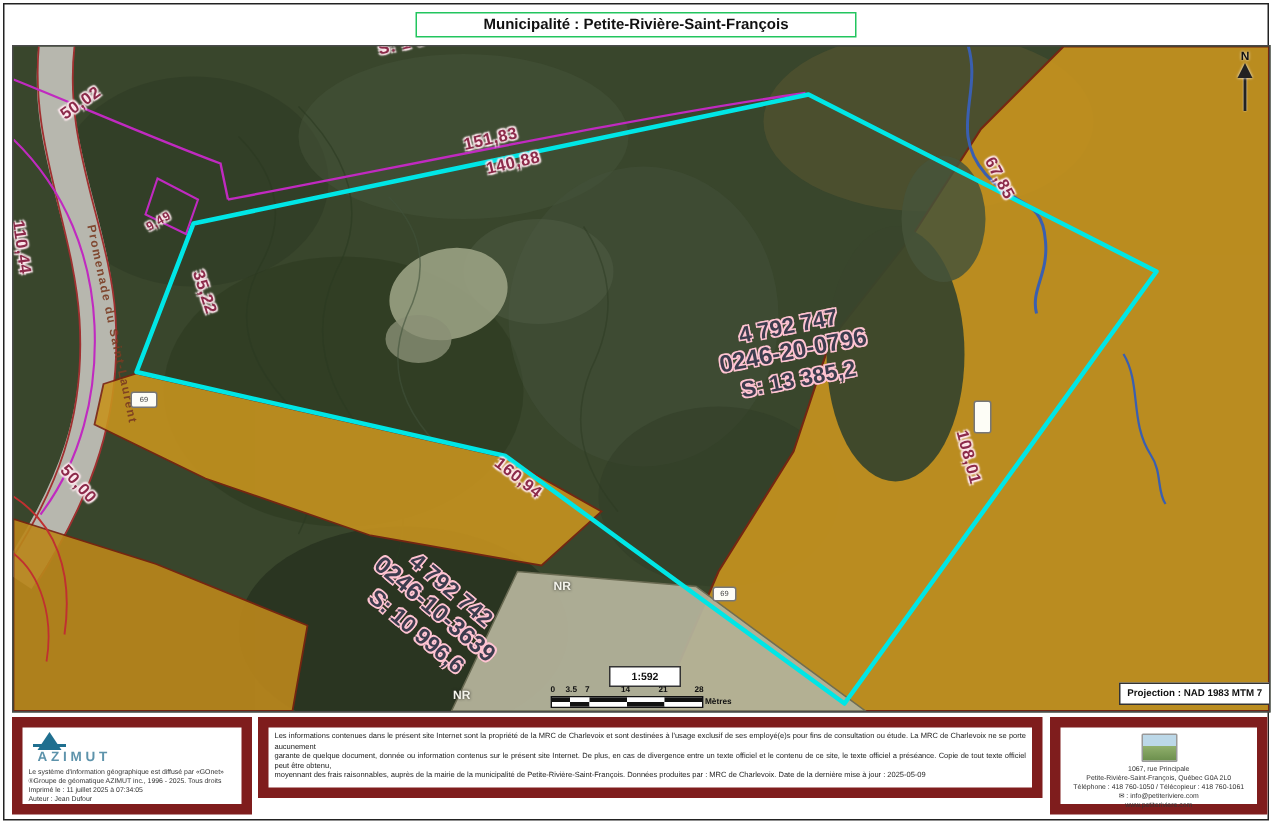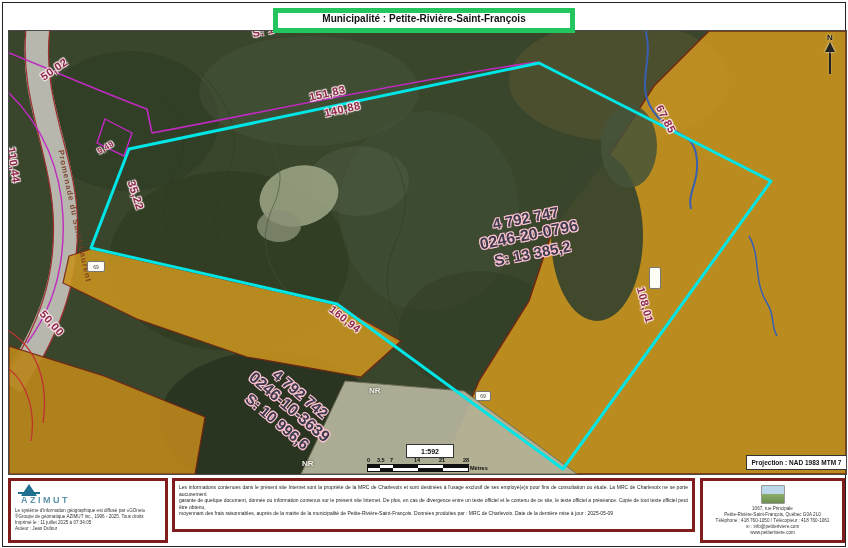--- a/index.html
+++ b/index.html
@@ -2,22 +2,22 @@
 <html><head>
 <meta charset="utf-8">
 <style>
   html,body{margin:0;padding:0;}
   body{width:848px;height:548px;position:relative;background:#fff;
        font-family:"Liberation Sans",sans-serif;overflow:hidden;}
   .page-border{position:absolute;left:2px;top:2px;width:842px;height:543px;
        border:1px solid #222;background:#fff;}
   
   .header-box{position:absolute;left:50%;transform:translateX(-50%);top:8px;
-       width:292px;height:15px;border:5px solid #22c55e;background:#fff;
-       display:flex;justify-content:center;z-index:30;}
+       width:292px;height:15px;border:1px solid #22c55e;background:#fff;
+       display:flex;align-items:center;justify-content:center;z-index:30;}
   .header-box span{font-size:10px;font-weight:bold;color:#111;white-space:nowrap;}
   
   .map{position:absolute;left:8px;top:30px;width:837px;height:443px;
        border:1px solid #4a4a4a;background:#39462c;overflow:hidden;}
   .map svg{position:absolute;left:0;top:0;}
   .maplabel{position:absolute;font-weight:bold;color:#8c2a4a;font-size:11px;
        white-space:nowrap;letter-spacing:.5px;
        text-shadow:-1px -1px 1px #ffe9ef,1px -1px 1px #ffe9ef,-1px 1px 1px #ffe9ef,1px 1px 1px #ffe9ef;}
   .parcel-label{position:absolute;text-align:center;color:#3c3c4e;font-weight:bold;
        line-height:1.15;
@@ -42,21 +42,21 @@
   .projection-box{position:absolute;left:737px;top:424px;width:99px;height:13px;background:#fff;
        border:1px solid #333;display:flex;align-items:center;justify-content:center;
        font-size:6.5px;font-weight:bold;color:#111;z-index:5;}
   .north{position:absolute;left:810px;top:2px;width:22px;height:46px;z-index:5;
        display:flex;flex-direction:column;align-items:center;color:#111;}
   .north .n{font-size:8px;font-weight:bold;color:#111;text-shadow:0 0 2px #fff;}
   .north .arrow{width:0;height:0;border-left:5px solid transparent;border-right:5px solid transparent;
        border-bottom:10px solid #222;filter:drop-shadow(0 0 1px #fff);}
   .north .shaft{width:2px;height:22px;background:#222;box-shadow:0 0 1px #fff;}
   
-  .foot-box{position:absolute;background:#fff;border:3px solid #7f1d1d;}
+  .foot-box{position:absolute;background:#fff;border:7px solid #7f1d1d;}
   .azimut-box{left:8px;top:478px;width:160px;height:65px;padding:3px 4px;box-sizing:border-box;}
   .az-logo{display:flex;flex-direction:column;align-items:flex-start;margin-left:6px;}
   .az-tri{width:0;height:0;border-left:8px solid transparent;border-right:8px solid transparent;
        border-bottom:12px solid #1f6f8f;position:relative;}
   .az-bar{width:22px;height:2px;background:#1f6f8f;margin-top:-4px;margin-left:-3px;}
   .az-word{font-size:9px;font-weight:bold;color:#5d93ab;letter-spacing:2.5px;margin-top:1px;}
   .az-lines{margin-top:3px;font-size:4.6px;color:#333;line-height:6px;}
   .disclaimer-box{left:172px;top:478px;width:523px;height:54px;padding:3px 4px;box-sizing:border-box;}
   .disclaimer-box p{margin:0;font-size:5px;line-height:6.5px;color:#222;text-align:justify;}
   .contact-box{left:700px;top:478px;width:145px;height:65px;padding:3px 4px;box-sizing:border-box;

